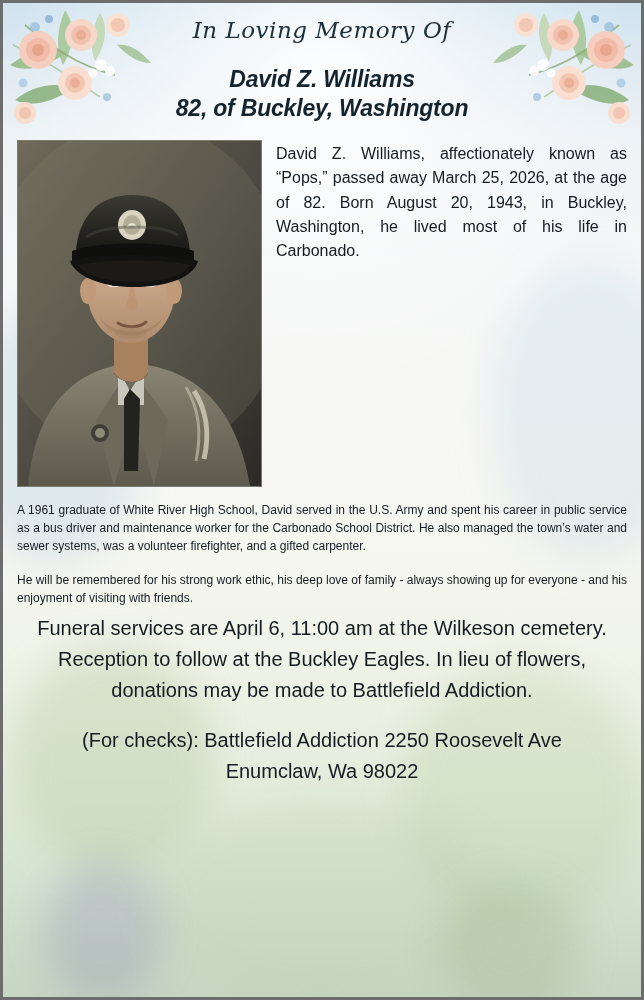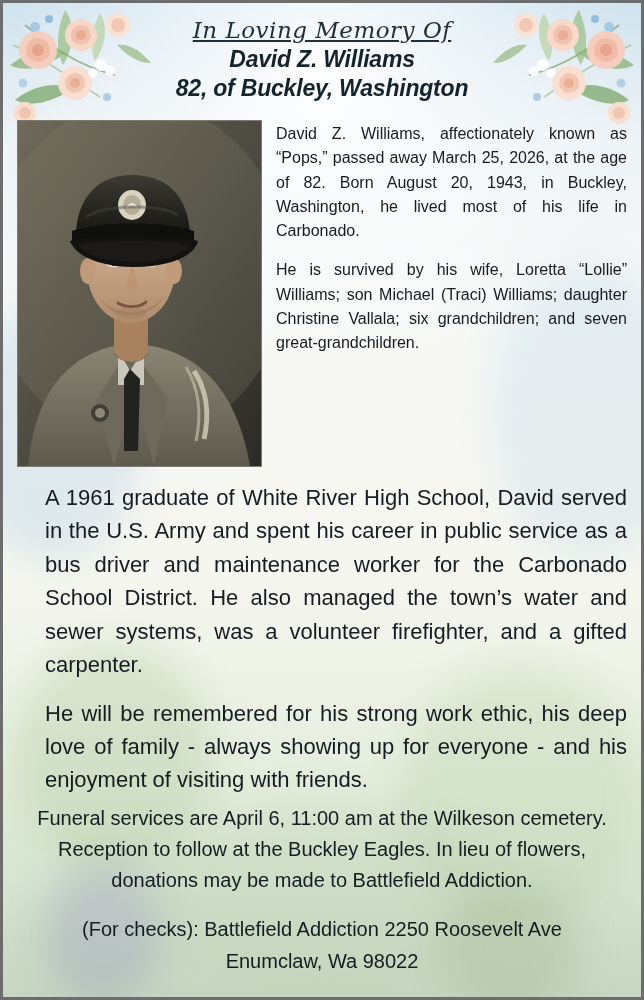--- a/index.html
+++ b/index.html
@@ -69,22 +69,21 @@
     padding-top: 14px;
     text-align: center;
     z-index: 3;
   }
   .script-line {
     font-family: "DejaVu Serif", serif;
     font-style: italic;
     font-size: 23px;
     letter-spacing: 0.5px;
     color: #20303a;
-    margin-bottom: 2px;
-    text-decoration: underline;
+    margin-bottom: 22px;
   }
   .name-line {
     font-family: "Liberation Sans", sans-serif;
     font-weight: bold;
     font-style: italic;
     font-size: 23px;
     color: #14232c;
     line-height: 1.28;
     letter-spacing: -0.2px;
   }
@@ -123,21 +122,21 @@
     margin: 0 0 15px 0;
   }
   .body-text:last-child { margin-bottom: 0; }
 
   
   .wide-section {
     position: relative;
     z-index: 3;
     padding: 14px 14px 0 14px;
   }
-  .wide-section .body-text { font-size: 22px; margin-left: 28px; }
+  .wide-section .body-text { font-size: 12px; }
 
   .centered-section {
     position: relative;
     z-index: 3;
     padding: 6px 22px 0 22px;
     text-align: center;
   }
   .centered-text {
     font-family: "Liberation Sans", sans-serif;
     font-size: 20px;
@@ -342,21 +341,20 @@
         <ellipse cx="114" cy="84" rx="14" ry="15" fill="#d9d3c0"></ellipse>
         <ellipse cx="114" cy="84" rx="9" ry="10" fill="#b3ac96"></ellipse>
         <path d="M108 88 C110 80, 118 80, 120 88 C117 84, 111 84, 108 88 Z" fill="#ece7d8"></path>
 
         <path d="M68 96 C86 84, 140 82, 160 94" stroke="#4a4940" stroke-width="3" fill="none" opacity="0.45"></path>
       </svg>
     </div>
 
     <div class="intro-col">
       <p class="body-text">David Z. Williams, affectionately known as “Pops,” passed away March 25, 2026, at the age of 82. Born August 20, 1943, in Buckley, Washington, he lived most of his life in Carbonado.</p>
-      <p class="body-text">He is survived by his wife, Loretta “Lollie” Williams; son Michael (Traci) Williams; daughter Christine Vallala; six grandchildren; and seven great-grandchildren.</p>
     </div>
   </div>
 
   <div class="wide-section">
     <p class="body-text">A 1961 graduate of White River High School, David served in the U.S. Army and spent his career in public service as a bus driver and maintenance worker for the Carbonado School District. He also managed the town’s water and sewer systems, was a volunteer firefighter, and a gifted carpenter.</p>
     <p class="body-text">He will be remembered for his strong work ethic, his deep love of family - always showing up for everyone - and his enjoyment of visiting with friends.</p>
   </div>
 
   <div class="centered-section">
     <p class="centered-text">Funeral services are April 6, 11:00 am at the Wilkeson cemetery. Reception to follow at the Buckley Eagles. In lieu of flowers, donations may be made to Battlefield Addiction.</p>

